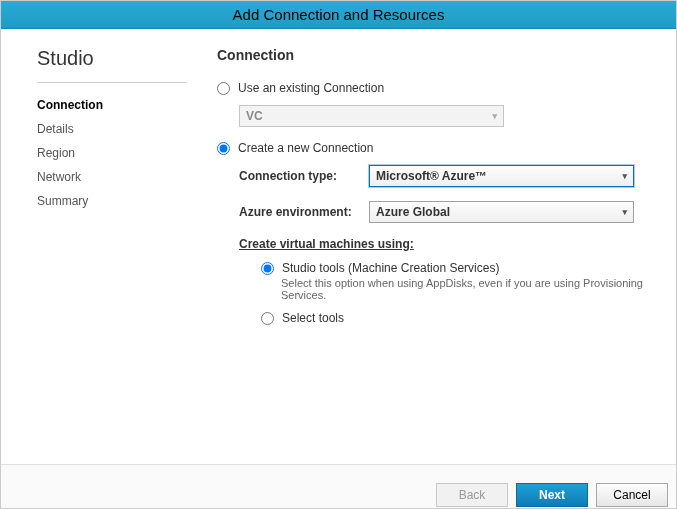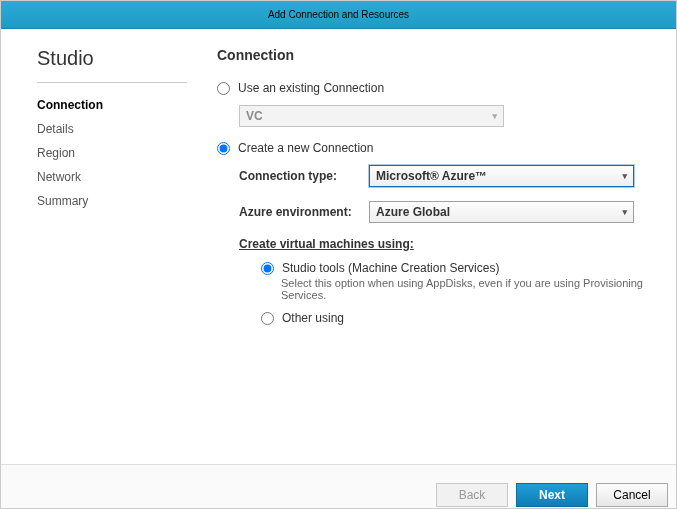--- a/index.html
+++ b/index.html
@@ -12,21 +12,21 @@
     height: 509px;
     overflow: hidden;
     border: 1px solid #ccc;
   }
   .titlebar {
     height: 28px;
     background: linear-gradient(#2aaad4, #1f9cc5);
     border-bottom: 1px solid #1387b0;
     text-align: center;
     line-height: 28px;
-    font-size: 10px;
+    font-size: 15px;
     color: #000;
   }
   .content {
     display: flex;
     height: calc(100% - 28px - 44px);
     padding: 18px 24px 0 36px;
   }
   .sidebar {
     width: 150px;
     flex-shrink: 0;
@@ -229,21 +229,21 @@
       <label class="opt-line">
         <input type="radio" name="vm-tool" checked="" style="">
         <span>Studio tools (Machine Creation Services)</span>
       </label>
       <div class="tool-desc">Select this option when using AppDisks, even if you are using Provisioning Services.</div>
     </div>
 
     <div class="tool-option">
       <label class="opt-line">
         <input type="radio" name="vm-tool" style="">
-        <span>Other using</span>
+        <span>Select tools</span>
       </label>
     </div>
   </div>
 </div>
 
 <div class="footer">
   <button class="btn" disabled="">Back</button>
   <button class="btn primary">Next</button>
   <button class="btn">Cancel</button>
 </div>

